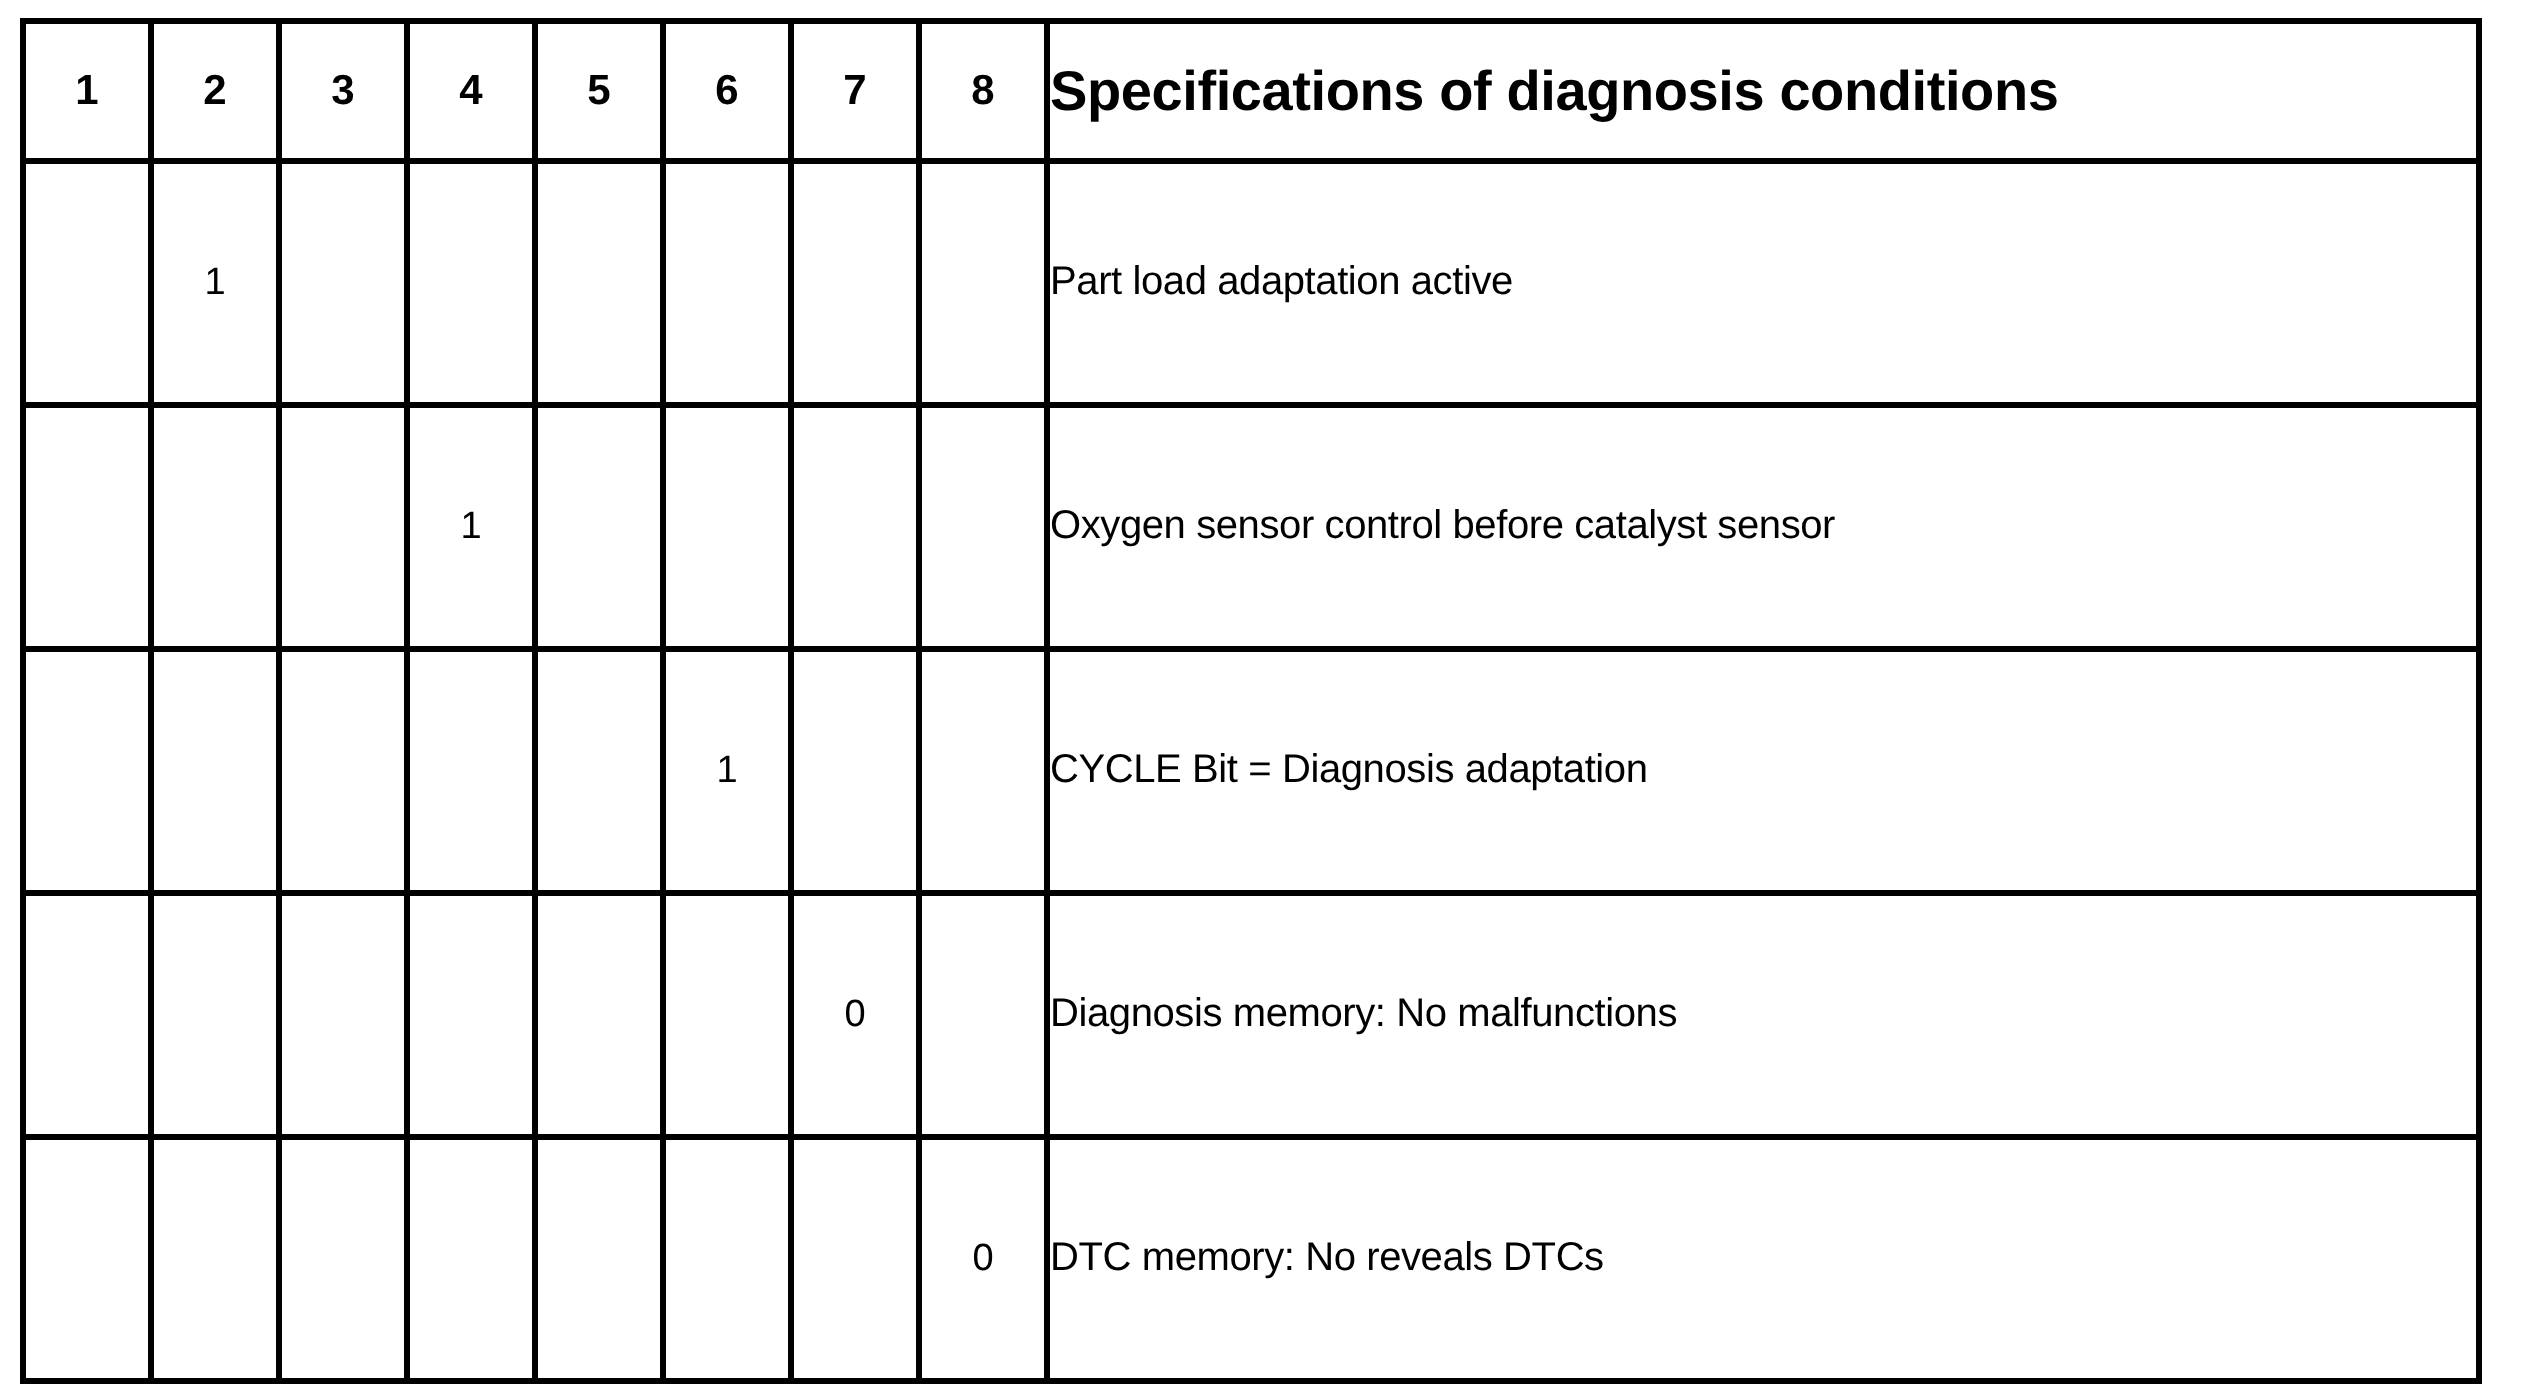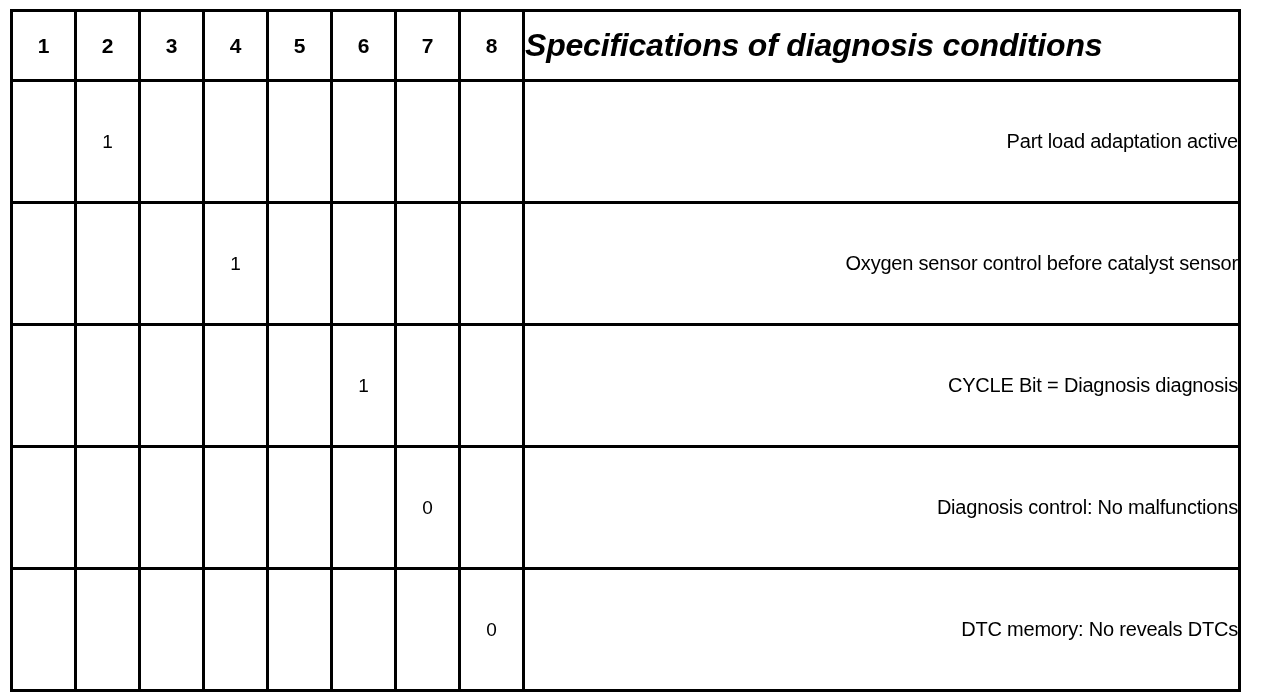--- a/index.html
+++ b/index.html
@@ -48,36 +48,35 @@
     font-weight: bold;
     font-size: 21px;
     letter-spacing: 0px;
     height: 67px;
   }
 
   th.text-header {
     text-align: left;
     vertical-align: middle;
     font-weight: bold;
-    font-size: 32px;
+    font-size: 28px;
     padding-left: 14px;
     height: 67px;
     letter-spacing: -0.2px;
-    font-style: italic;
   }
 
   td.bit-cell {
     text-align: center;
     vertical-align: middle;
     font-weight: normal;
     font-size: 19px;
   }
 
   td.text-cell {
-    text-align: right;
+    text-align: left;
     vertical-align: middle;
     font-weight: normal;
     font-size: 20px;
     padding-left: 28px;
     letter-spacing: -0.2px;
   }
 
   tr.data-row { height: 122px; }
 </style>
 </head>
@@ -134,32 +133,32 @@
       </tr>
       <tr class="data-row">
         <td class="bit-cell"></td>
         <td class="bit-cell"></td>
         <td class="bit-cell"></td>
         <td class="bit-cell"></td>
         <td class="bit-cell"></td>
         <td class="bit-cell">1</td>
         <td class="bit-cell"></td>
         <td class="bit-cell"></td>
-        <td class="text-cell">CYCLE Bit = Diagnosis diagnosis</td>
+        <td class="text-cell">CYCLE Bit = Diagnosis adaptation</td>
       </tr>
       <tr class="data-row">
         <td class="bit-cell"></td>
         <td class="bit-cell"></td>
         <td class="bit-cell"></td>
         <td class="bit-cell"></td>
         <td class="bit-cell"></td>
         <td class="bit-cell"></td>
         <td class="bit-cell">0</td>
         <td class="bit-cell"></td>
-        <td class="text-cell">Diagnosis control: No malfunctions</td>
+        <td class="text-cell">Diagnosis memory: No malfunctions</td>
       </tr>
       <tr class="data-row">
         <td class="bit-cell"></td>
         <td class="bit-cell"></td>
         <td class="bit-cell"></td>
         <td class="bit-cell"></td>
         <td class="bit-cell"></td>
         <td class="bit-cell"></td>
         <td class="bit-cell"></td>
         <td class="bit-cell">0</td>

